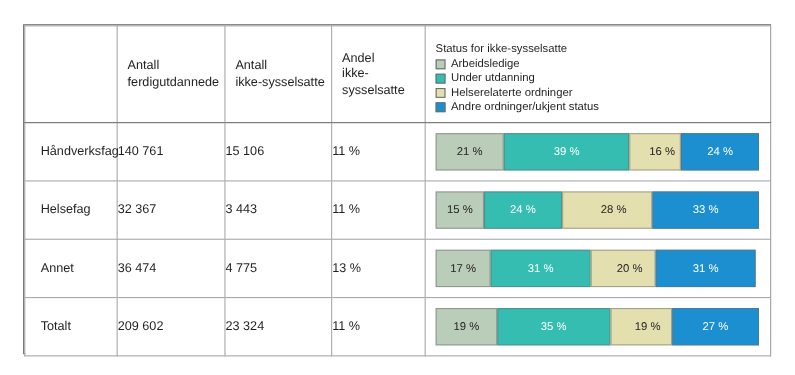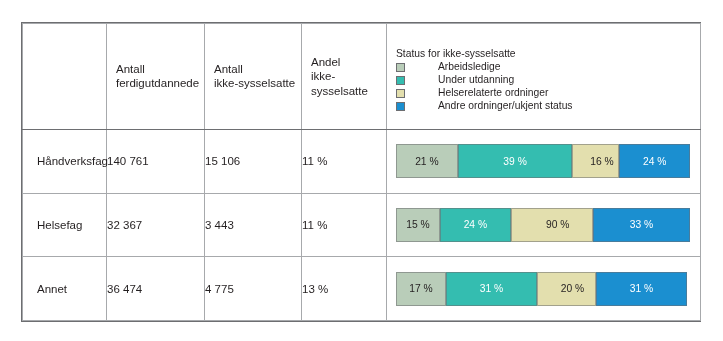--- a/index.html
+++ b/index.html
@@ -81,21 +81,20 @@
     color: #231f20;
   }
   .legend-title {
     margin-bottom: 0;
     font-size: 10.3px;
   }
   .legend-item {
     display: flex;
     align-items: center;
     height: 13px;
-    gap: 28px;
   }
   .legend-swatch {
     width: 9px;
     height: 9px;
     margin-right: 5px;
     border: 1px solid #6d6e71;
     box-sizing: border-box;
     flex: 0 0 auto;
   }
   .legend-label { white-space: nowrap; }
@@ -201,21 +200,21 @@
           <div class="row-label">Helsefag</div>
         </td>
         <td class="num-cell">32 367</td>
         <td class="num-cell">3 443</td>
         <td class="num-cell">11 %</td>
         <td>
           <div class="bar-cell-inner">
             <div class="stacked-bar">
               <div class="seg s0" style="background:#b9cdb9;flex:0 0 15%">15 %</div>
               <div class="seg s1" style="background:#34bdb0;flex:0 0 24%">24 %</div>
-              <div class="seg s2" style="background:#e3dfae;flex:0 0 28%">90 %</div>
+              <div class="seg s2" style="background:#e3dfae;flex:0 0 28%">28 %</div>
               <div class="seg s3" style="background:#1b8fd0;flex:0 0 33%">33 %</div>
             </div>
           </div>
         </td>
       </tr>
 
       <tr class="data-row">
         <td>
           <div class="row-label">Annet</div>
         </td>
@@ -227,15 +226,33 @@
             <div class="stacked-bar">
               <div class="seg s0" style="background:#b9cdb9;flex:0 0 17%">17 %</div>
               <div class="seg s1" style="background:#34bdb0;flex:0 0 31%">31 %</div>
               <div class="seg s2" style="background:#e3dfae;flex:0 0 20%">20 %</div>
               <div class="seg s3" style="background:#1b8fd0;flex:0 0 31%">31 %</div>
             </div>
           </div>
         </td>
       </tr>
 
+      <tr class="data-row">
+        <td>
+          <div class="row-label">Totalt</div>
+        </td>
+        <td class="num-cell">209 602</td>
+        <td class="num-cell">23 324</td>
+        <td class="num-cell">11 %</td>
+        <td>
+          <div class="bar-cell-inner">
+            <div class="stacked-bar">
+              <div class="seg s0" style="background:#b9cdb9;flex:0 0 19%">19 %</div>
+              <div class="seg s1" style="background:#34bdb0;flex:0 0 35%">35 %</div>
+              <div class="seg s2" style="background:#e3dfae;flex:0 0 19%">19 %</div>
+              <div class="seg s3" style="background:#1b8fd0;flex:0 0 27%">27 %</div>
+            </div>
+          </div>
+        </td>
+      </tr>
     </tbody>
   </table>
 </div>
 
 </body></html>

